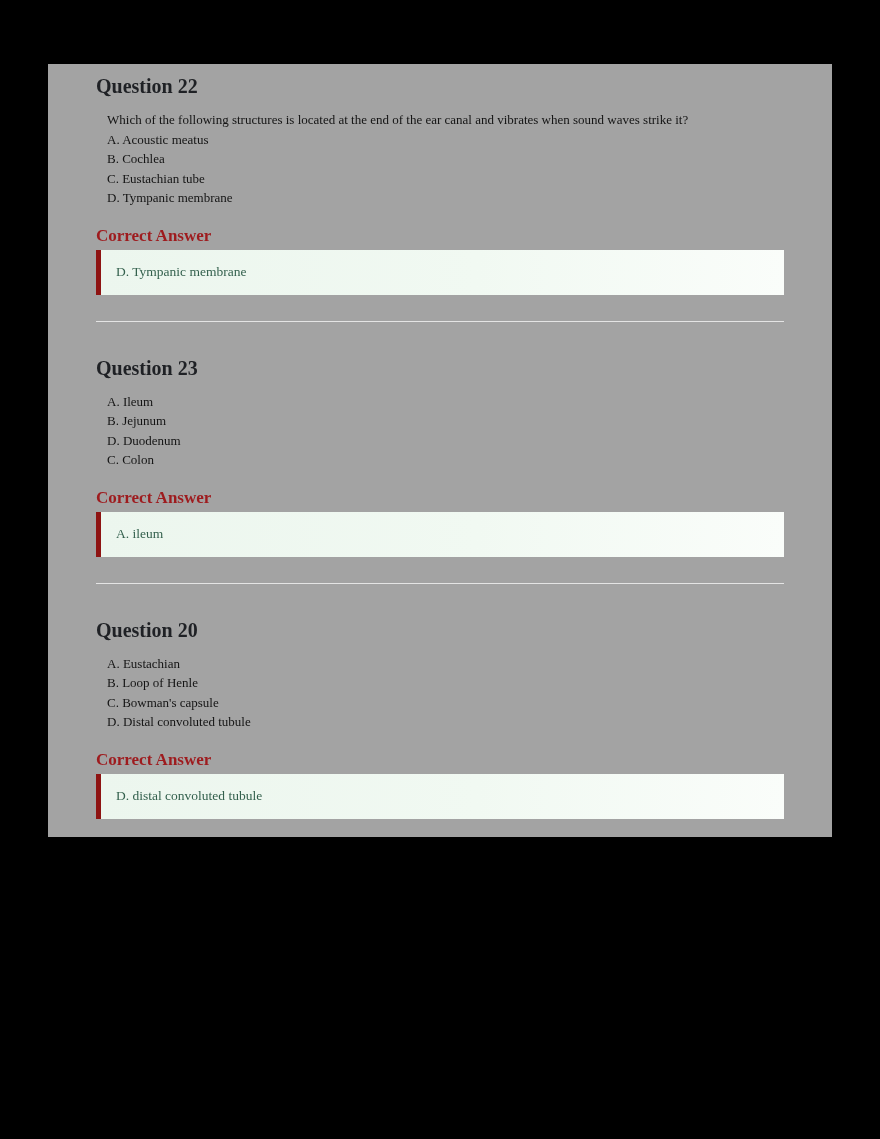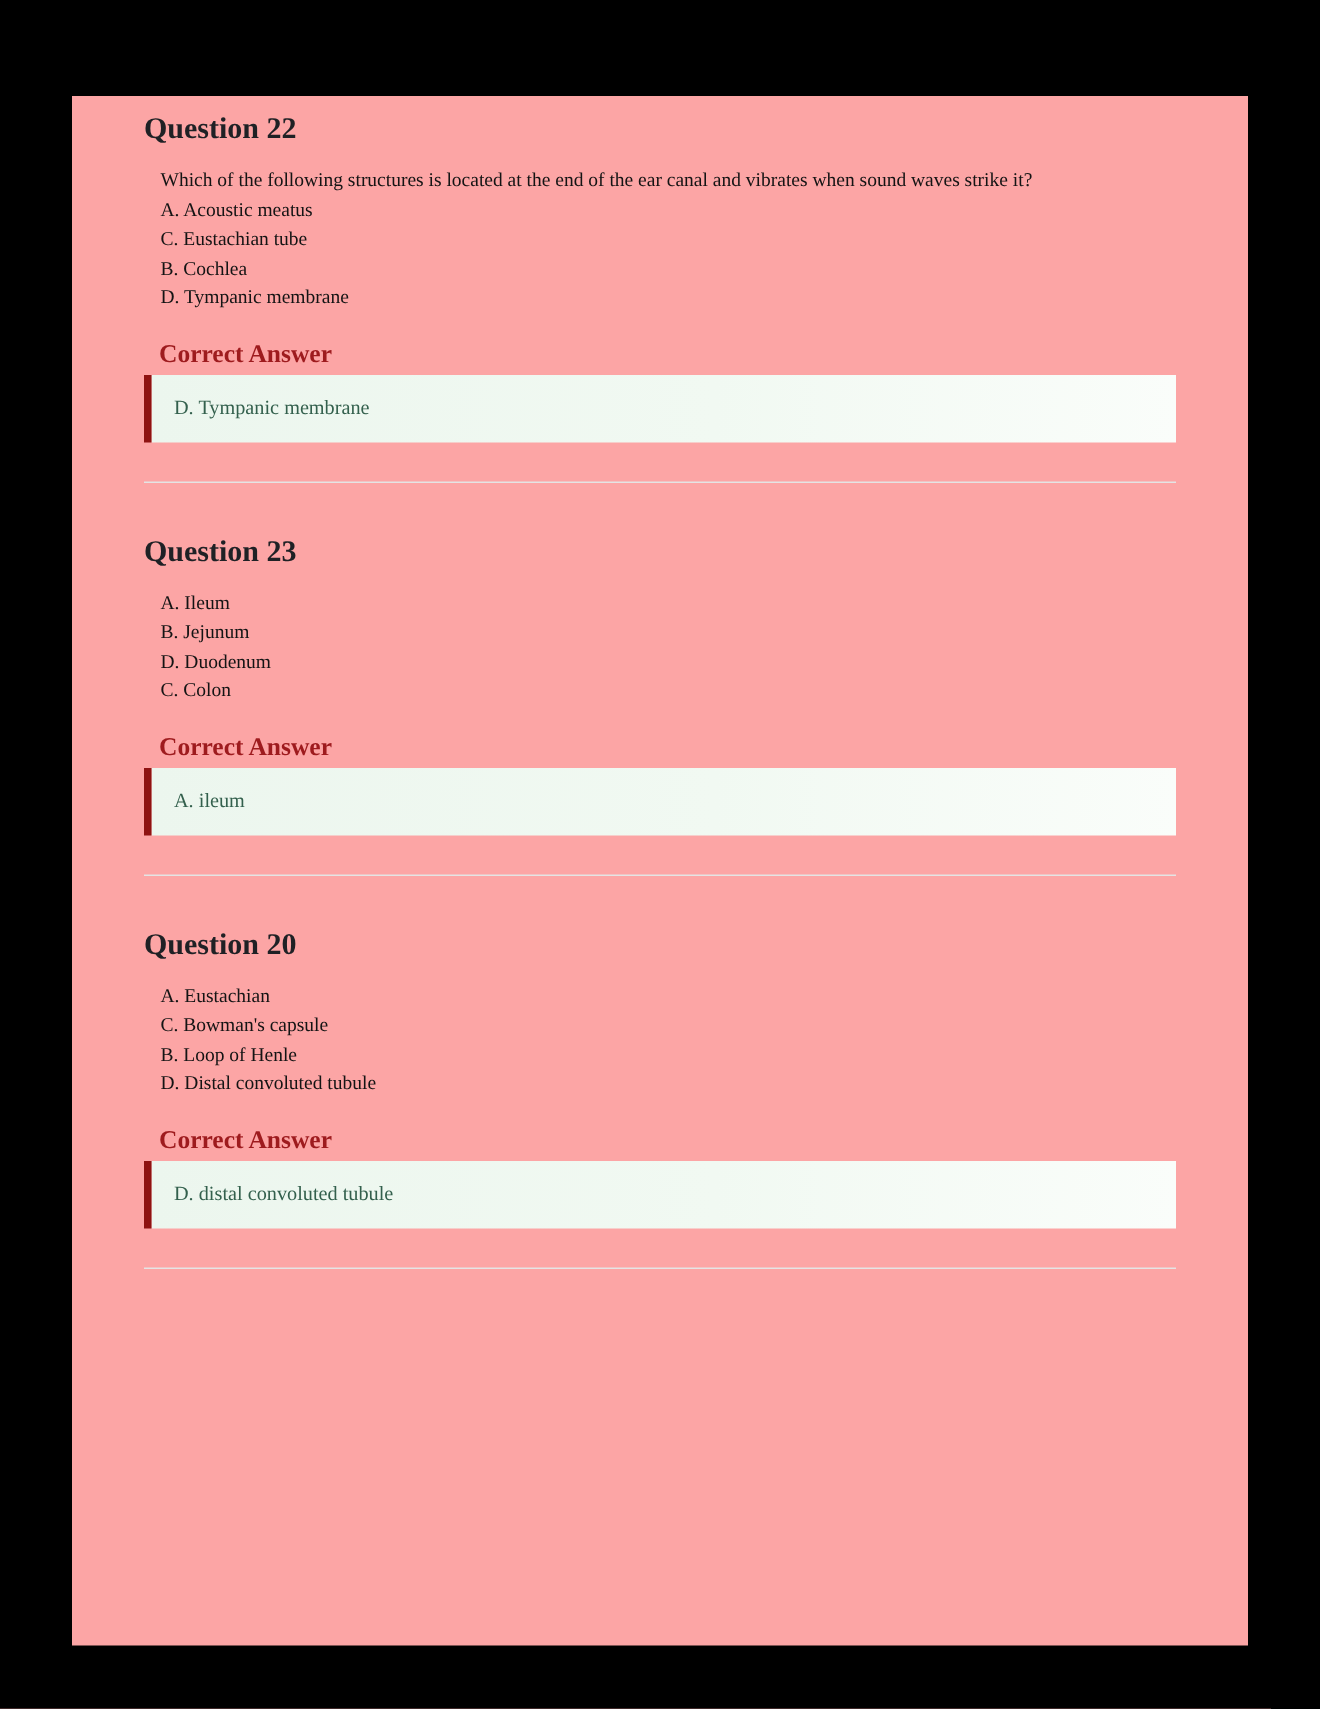--- a/index.html
+++ b/index.html
@@ -9,22 +9,22 @@
     width: 880px;
     height: 1139px;
     background: #000000;
     font-family: "Liberation Serif", "DejaVu Serif", serif;
   }
   .page {
     position: absolute;
     left: 48px;
     top: 64px;
     width: 784px;
-    height: 1033px;
-    background: #fca5a5;
+    height: 773px;
+    background: #a3a3a3;
     padding: 10px 48px 0 48px;
     overflow: hidden;
   }
   .question-title {
     font-size: 20px;
     line-height: 24px;
     font-weight: bold;
     color: #1f2125;
     margin: 0 0 12px 0;
   }
@@ -33,21 +33,21 @@
     font-size: 13px;
     line-height: 19.5px;
     color: #141414;
   }
   .question-body p { margin: 0; }
   .correct-answer-heading {
     font-size: 17px;
     line-height: 20px;
     font-weight: bold;
     color: #9e1b1e;
-    margin: 18px 0 0 10px;
+    margin: 18px 0 0 0;
   }
   .answer-box {
     margin-top: 4px;
     height: 45px;
     border-left: 5px solid #8e1312;
     background: linear-gradient(to right, #ecf6ee 0%, #f1f9f2 55%, #fafdfa 100%);
     display: flex;
     align-items: center;
     padding-left: 15px;
     font-size: 13.5px;
@@ -63,22 +63,22 @@
 </head>
 <body>
 
 <div class="page">
 
   <section>
     <h2 class="question-title">Question 22</h2>
     <div class="question-body">
       <p>Which of the following structures is located at the end of the ear canal and vibrates when sound waves strike it?</p>
       <p>A. Acoustic meatus</p>
+      <p>B. Cochlea</p>
       <p>C. Eustachian tube</p>
-      <p>B. Cochlea</p>
       <p>D. Tympanic membrane</p>
     </div>
     <h3 class="correct-answer-heading">Correct Answer</h3>
     <div class="answer-box">
       <span>D. Tympanic membrane</span>
     </div>
     <hr class="section-divider">
   </section>
 
   <section>
@@ -93,22 +93,22 @@
     <div class="answer-box">
       <span>A. ileum</span>
     </div>
     <hr class="section-divider">
   </section>
 
   <section>
     <h2 class="question-title">Question 20</h2>
     <div class="question-body">
       <p>A. Eustachian</p>
+      <p>B. Loop of Henle</p>
       <p>C. Bowman's capsule</p>
-      <p>B. Loop of Henle</p>
       <p>D. Distal convoluted tubule</p>
     </div>
     <h3 class="correct-answer-heading">Correct Answer</h3>
     <div class="answer-box">
       <span>D. distal convoluted tubule</span>
     </div>
     <hr class="section-divider">
   </section>
 
 </div>

